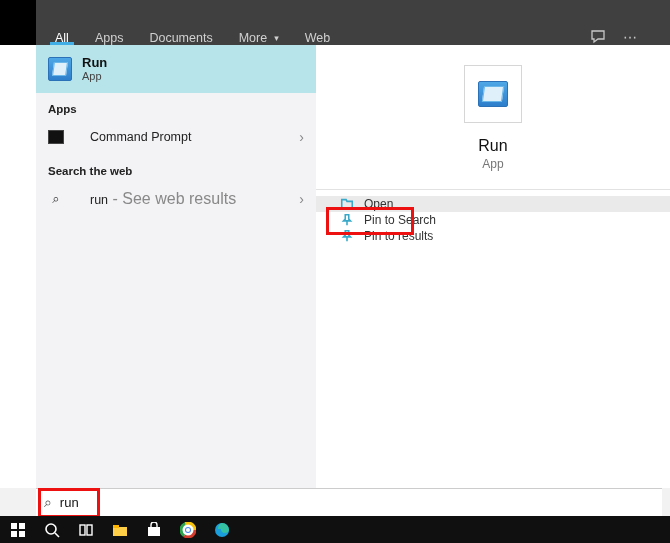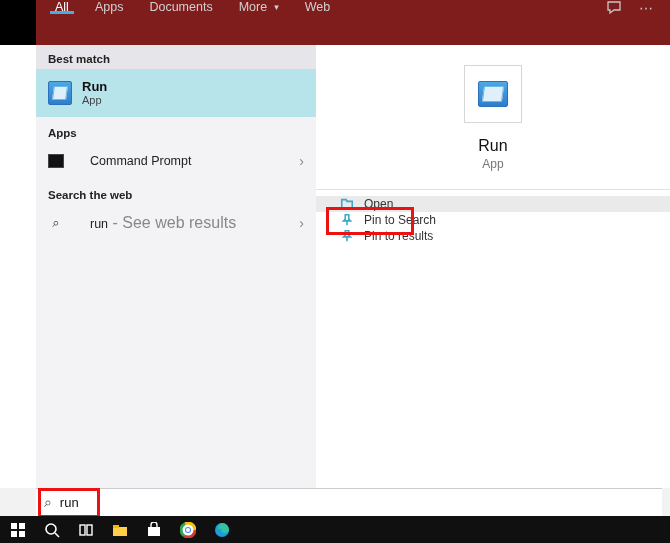--- a/index.html
+++ b/index.html
@@ -1,24 +1,24 @@
 <!DOCTYPE html>
 <html><head>
 <meta charset="utf-8">
 <style>
   * { box-sizing: border-box; margin: 0; padding: 0; font-family: "Segoe UI", Arial, sans-serif; }
   html, body { width: 670px; height: 543px; background: #f2f2f2; overflow: hidden; }
 
   
   .topbar {
-    background: #7f1d1d;
+    background: #404040;
     height: 45px;
     display: flex;
-    align-items: flex-start;
-    padding: 0 8px 0 42px;
+    align-items: flex-end;
+    padding: 0 24px 0 42px;
     position: relative;
   }
   .topcorner {
     position:absolute; left:0; top:0; width:36px; height:45px; background:#000;
   }
   .tab {
     color: #d0d0d0;
     font-size: 12.5px;
     padding: 0 13px;
     display: flex;
@@ -140,21 +140,20 @@
   <div class="top-icon">
     <svg viewBox="0 0 16 16" width="16" height="16" stroke="#c8c8c8" fill="none" stroke-width="1.3">
         <path d="M2 2h12v8H8l-4 3v-3H2z"></path>
       </svg>
   </div>
   <div class="top-icon">⋯</div>
 </div>
 
 <div class="panel">
   <div class="leftcol">
-    <div class="section-label">Best match</div>
     <div class="best-row">
       <div class="run-icon-box"></div>
       <div>
         <div class="best-title">Run</div>
         <div class="best-sub">App</div>
       </div>
     </div>
 
     <div class="section-label plain">Apps</div>
     <div class="app-row">

